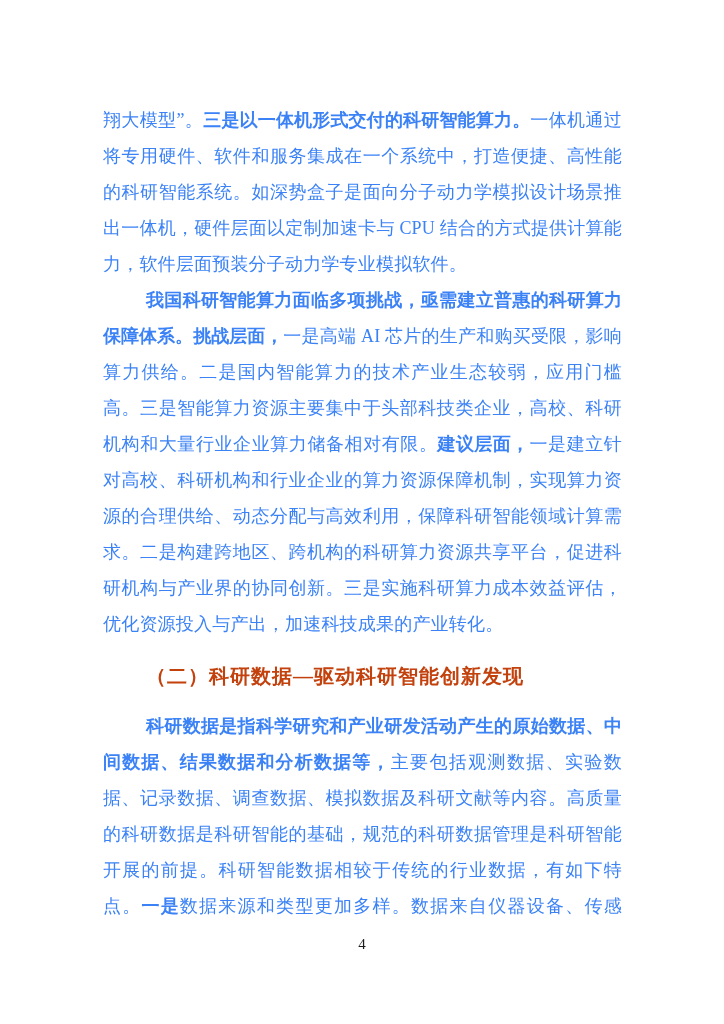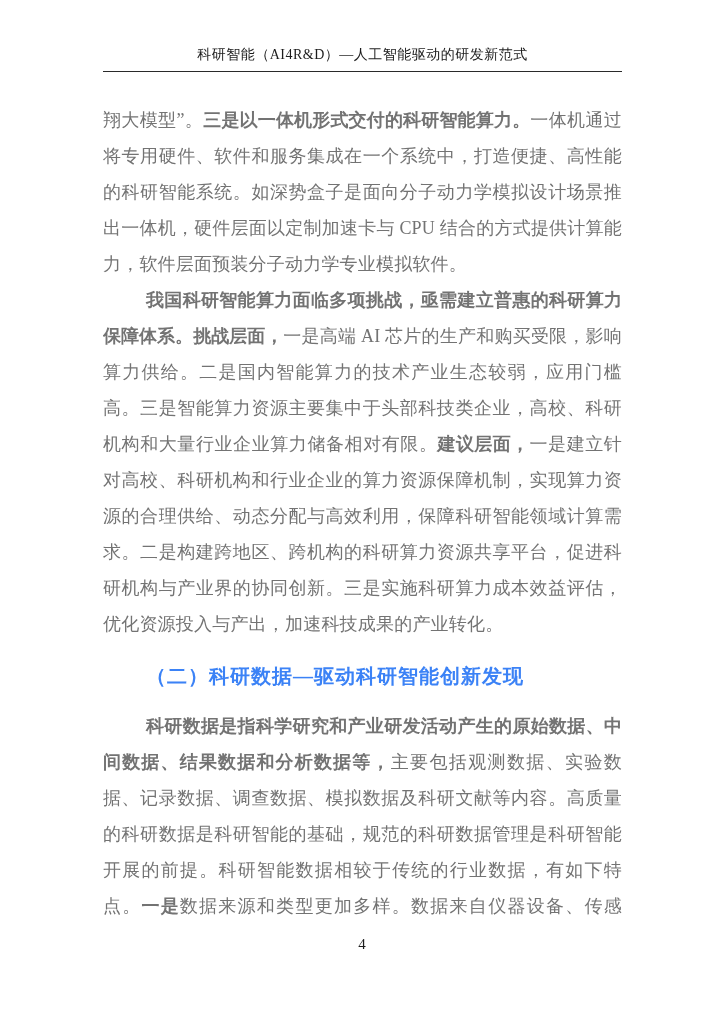--- a/index.html
+++ b/index.html
@@ -45,56 +45,53 @@
     text-justify: inter-character;
     letter-spacing: 0.2px;
     overflow: hidden;
     color: #1c1c1c;
   }
   .p1 { height: 180px; }
   .p2 { height: 360px; }
   .p3 { height: 216px; }
   .indent { text-indent: 43px; }
   .last-just { text-align-last: justify; }
-  .r { color: #737373; }
+  .r { color: #3b82f6; }
   .b {
     font-weight: 700;
     font-family: Liberation Serif, serif;
     letter-spacing: 0;
   }
   .heading {
     margin: 16px 0 14px 0;
     padding-left: 43px;
     height: 36px;
     line-height: 36px;
     font-size: 20px;
     font-weight: 700;
     letter-spacing: 1px;
-    color: #3b82f6;
+    color: #c2410c;
     overflow: hidden;
   }
   
   .pagenum {
     position: absolute;
     left: 0;
     width: 100%;
     top: 936px;
     text-align: center;
     font-size: 15px;
     color: #1c1c1c;
   }
 </style>
 </head>
 <body>
 
 <div class="page">
 
-  <div class="header">
-    <span>科研智能（AI4R&amp;D）—人工智能驱动的研发新范式</span>
-  </div>
 
   <div class="body">
 
     <p class="para p1"><span class="r">翔大模型”。</span><span class="r b">三是以一体机形式交付的科研智能算力。</span><span class="r">一体机通过将专用硬件、软件和服务集成在一个系统中，打造便捷、高性能的科研智能系统。如深势盒子是面向分子动力学模拟设计场景推出一体机，硬件层面以定制加速卡与 CPU 结合的方式提供计算能力，软件层面预装分子动力学专业模拟软件。</span></p>
 
     <p class="para p2 indent"><span class="r b">我国科研智能算力面临多项挑战，亟需建立普惠的科研算力保障体系。挑战层面，</span><span class="r">一是高端 AI 芯片的生产和购买受限，影响算力供给。二是国内智能算力的技术产业生态较弱，应用门槛高。三是智能算力资源主要集中于头部科技类企业，高校、科研机构和大量行业企业算力储备相对有限。</span><span class="r b">建议层面，</span><span class="r">一是建立针对高校、科研机构和行业企业的算力资源保障机制，实现算力资源的合理供给、动态分配与高效利用，保障科研智能领域计算需求。二是构建跨地区、跨机构的科研算力资源共享平台，促进科研机构与产业界的协同创新。三是实施科研算力成本效益评估，优化资源投入与产出，加速科技成果的产业转化。</span></p>
 
     <h2 class="heading">（二）科研数据—驱动科研智能创新发现</h2>
 
     <p class="para p3 indent last-just"><span class="r b">科研数据是指科学研究和产业研发活动产生的原始数据、中间数据、结果数据和分析数据等，</span><span class="r">主要包括观测数据、实验数据、记录数据、调查数据、模拟数据及科研文献等内容。高质量的科研数据是科研智能的基础，规范的科研数据管理是科研智能开展的前提。科研智能数据相较于传统的行业数据，有如下特点。</span><span class="r b">一是</span><span class="r">数据来源和类型更加多样。数据来自仪器设备、传感器、仿真模拟、文献等，</span></p>

